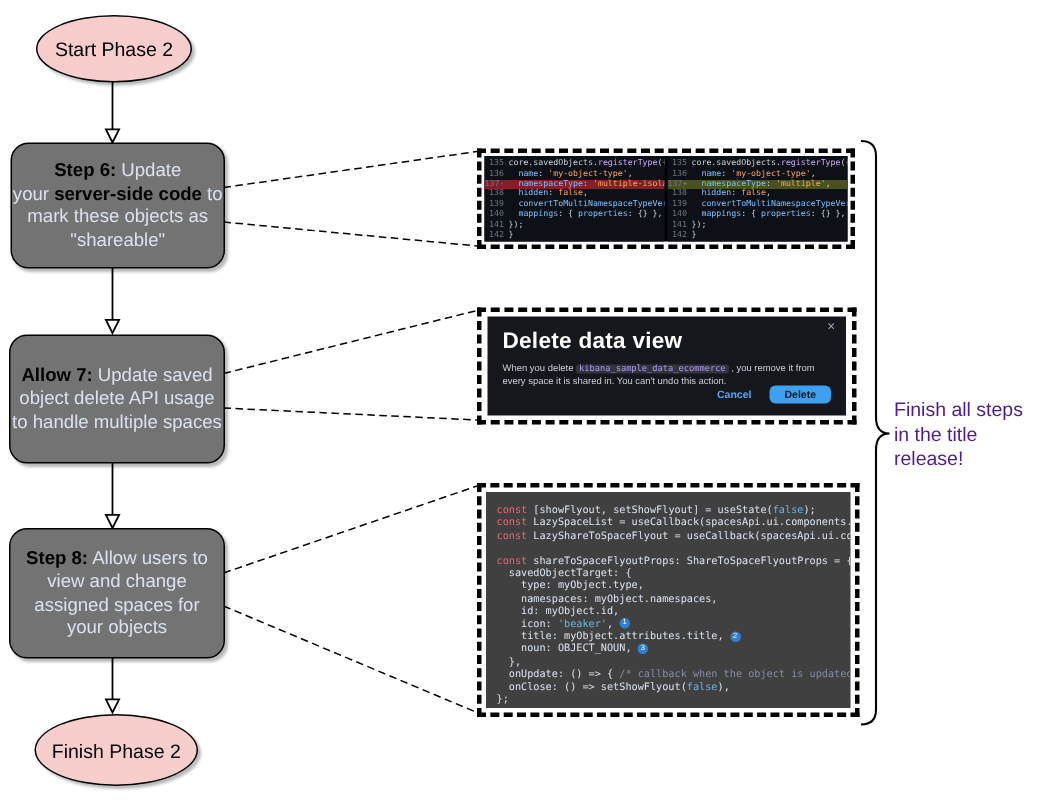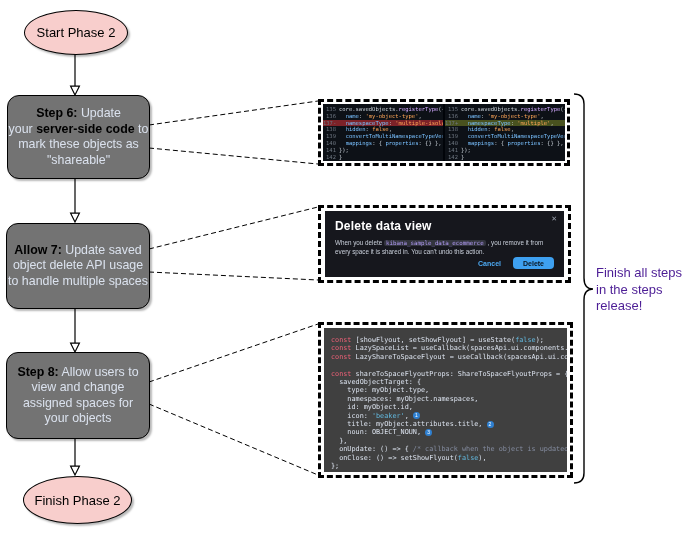--- a/index.html
+++ b/index.html
@@ -25,21 +25,21 @@
   .pane + .pane{margin-left:2px;}
   .pane .cl{display:flex;white-space:pre;}
   .ln{width:13px;flex:none;text-align:right;padding-right:3px;color:#6e7681;}
   .del{background:#7d2228;}
   .add{background:#49521f;}
   .tw{color:#c9d1d9;} .ta{color:#79c0ff;} .ts2{color:#ffa657;} .tf{color:#d2a8ff;}
 
   
   .dialog{position:relative;width:100%;height:100%;background:#16171d;box-sizing:border-box;
           padding:8px 10px;color:#fff;}
-  .dlg-title{font-size:12px;font-weight:bold;letter-spacing:0.2px;}
+  .dlg-title{font-size:15px;font-weight:bold;letter-spacing:0.2px;}
   .dlg-close{position:absolute;top:4px;right:7px;font-size:7px;color:#9aa0ab;line-height:7px;}
   .dlg-body{margin-top:6px;font-size:6.3px;line-height:8.6px;color:#c9cfda;}
   .chip{font-family:"DejaVu Sans Mono",monospace;font-size:5.8px;background:#32343d;color:#b09af5;
         padding:0 2px;border-radius:2px;}
   .dlg-actions{position:absolute;right:10px;bottom:8px;display:flex;align-items:center;gap:12px;}
   .lnk{color:#4da9f2;font-size:7px;font-weight:bold;}
   .btn{background:#3ea0f0;color:#0a1622;font-size:7px;font-weight:bold;padding:2.5px 10px;border-radius:4px;}
 
   
   .codewrap{width:100%;height:100%;background:#404040;box-sizing:border-box;padding:8px 7px;overflow:hidden;
@@ -165,17 +165,17 @@
         <div class="cl"><span class="tp">    noun: OBJECT_NOUN, </span><span class="b">3</span></div>
         <div class="cl"><span class="tp">  },</span></div>
         <div class="cl"><span class="tp">  onUpdate: () =&gt; { </span><span class="tc">/* callback when the object is updated */</span></div>
         <div class="cl"><span class="tp">  onClose: () =&gt; setShowFlyout(</span><span class="ts">false</span><span class="tp">),</span></div>
         <div class="cl"><span class="tp">};</span></div>
       </div>
   </div>
 
   <div class="brace-label">
     <div>Finish all steps</div>
-    <div>in the steps</div>
+    <div>in the title</div>
     <div>release!</div>
   </div>
 
 </div>
 
 </body></html>

